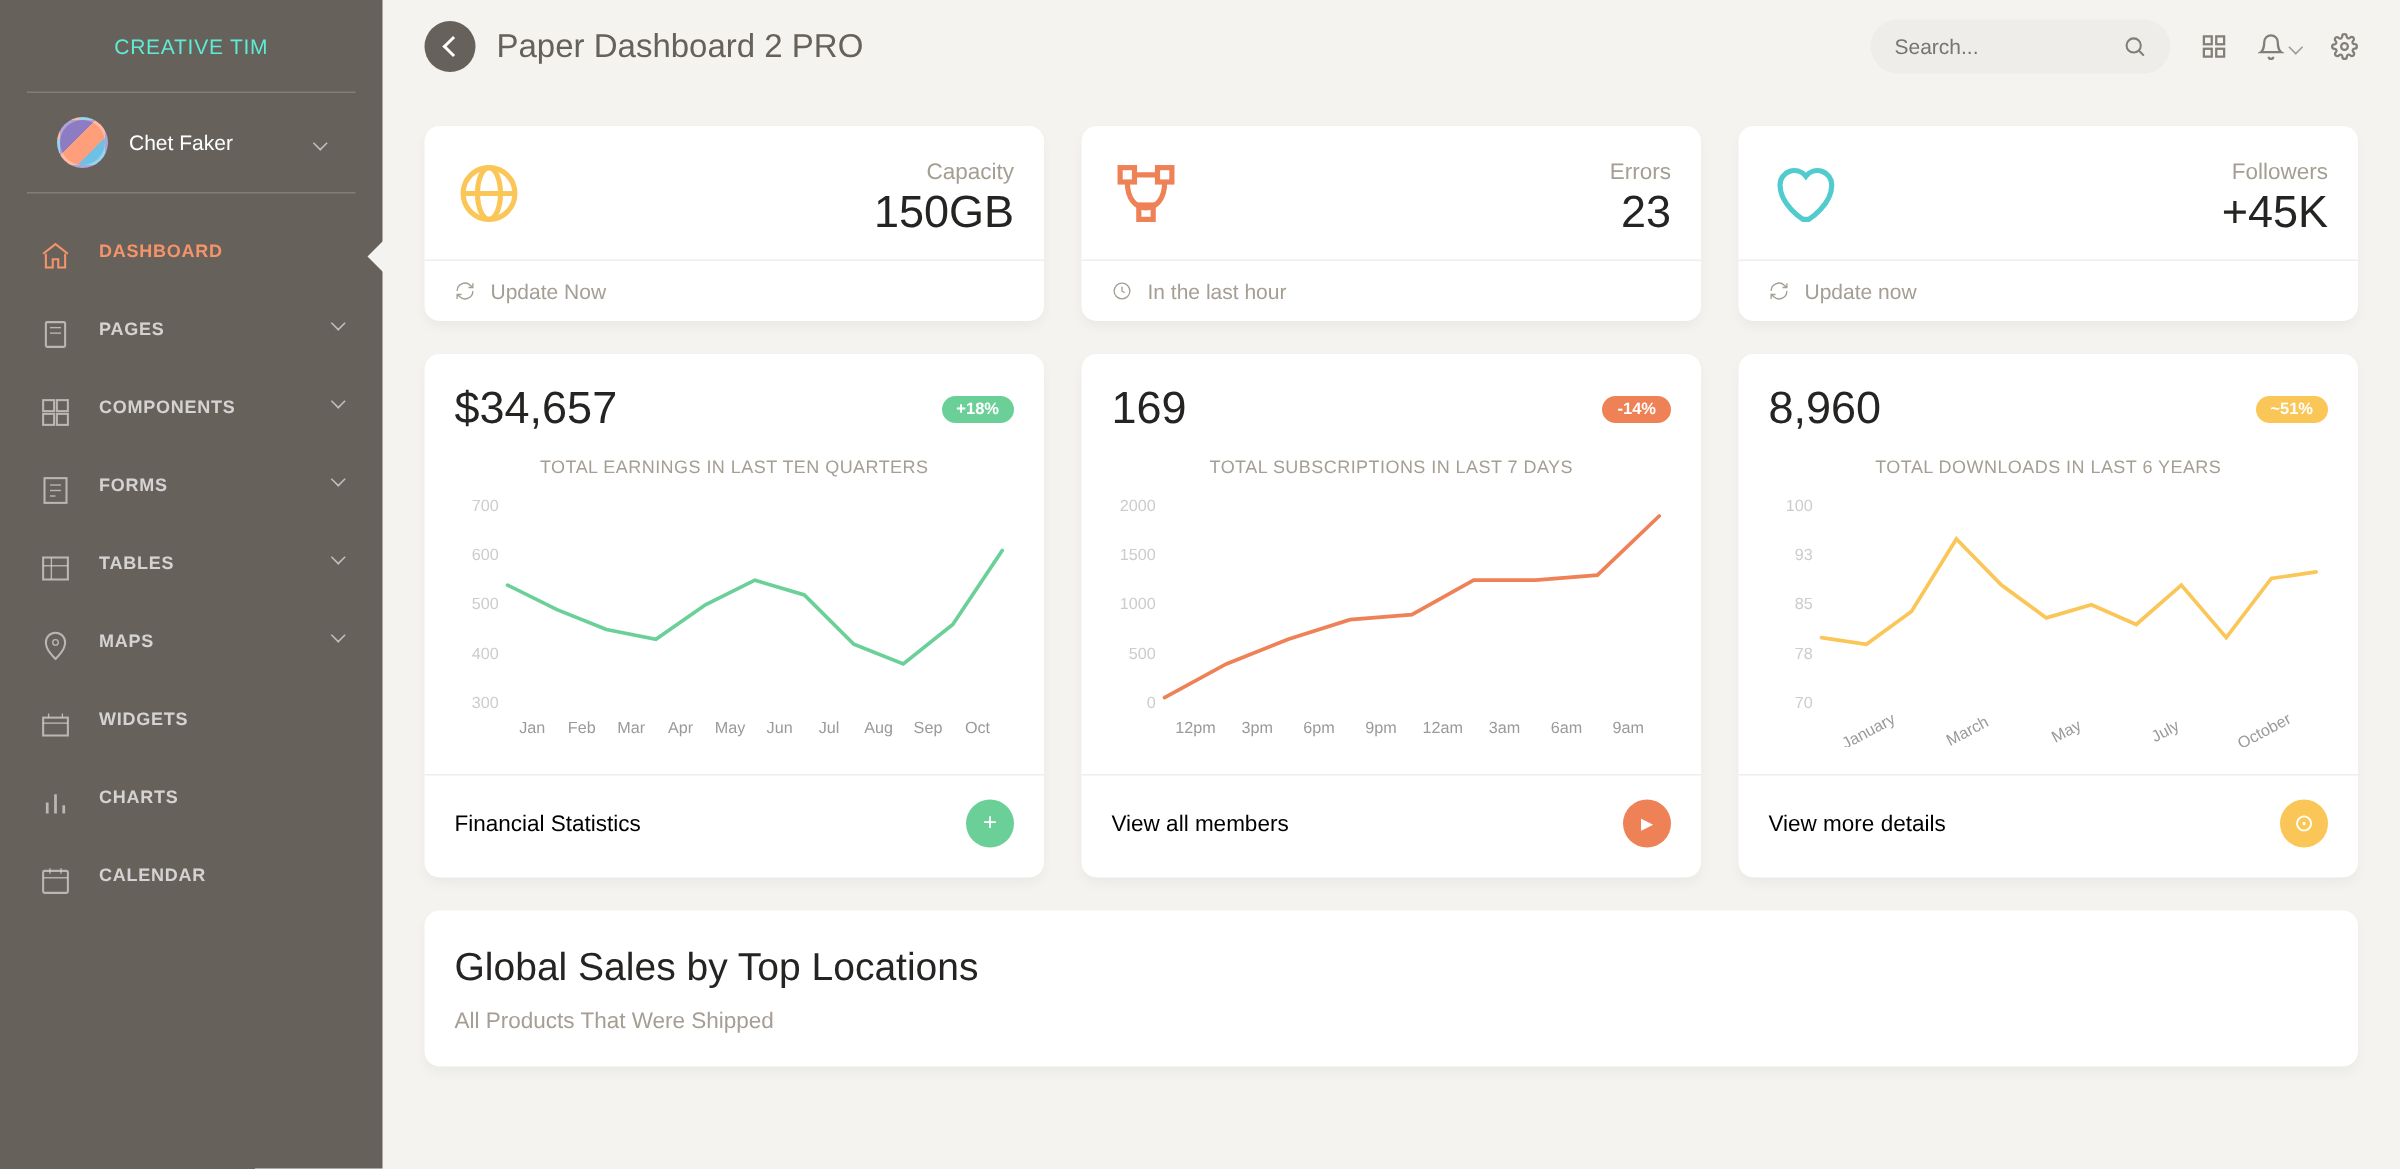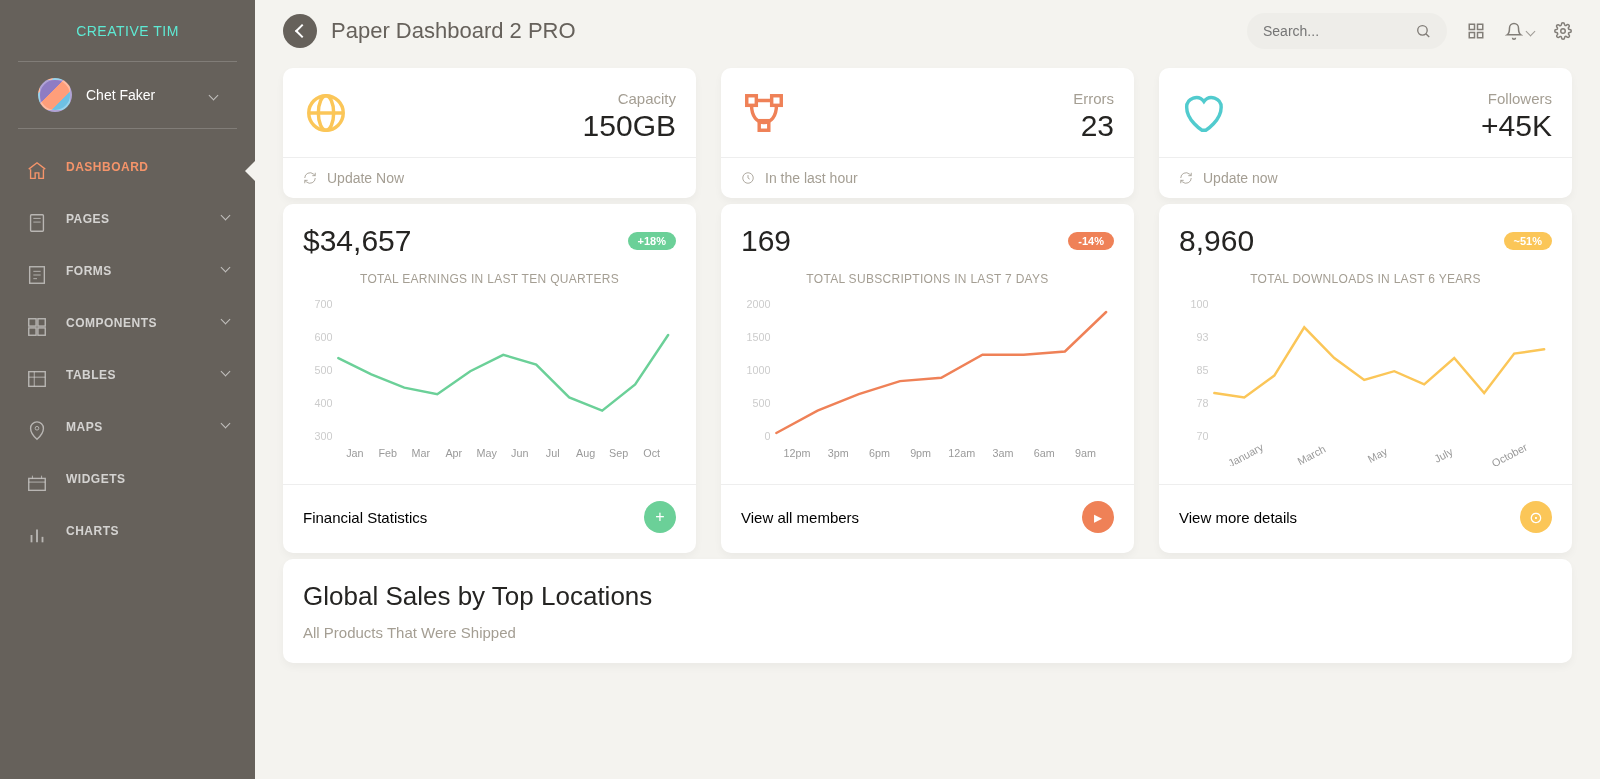--- a/index.html
+++ b/index.html
@@ -19,21 +19,21 @@
 .sb-item.active::after{content:'';position:absolute;right:-1px;top:50%;transform:translateY(-50%);border:11px solid transparent;border-right-color:#f4f3ef}
 .main{margin-left:255px;padding:0 28px}
 .topbar{display:flex;align-items:center;height:62px}
 .back-btn{width:34px;height:34px;border-radius:50%;background:#66615b;display:flex;align-items:center;justify-content:center;cursor:pointer;margin-right:14px}
 .back-arr{border:solid #fff;border-width:0 2px 2px 0;padding:4px;transform:rotate(135deg);margin-left:3px}
 .page-title{font-size:22px;font-weight:400;color:#66615b}
 .tb-actions{margin-left:auto;display:flex;align-items:center;gap:20px}
 .search{background:#eeede9;border-radius:20px;padding:9px 16px;display:flex;align-items:center;width:200px}
 .search input{border:0;background:transparent;outline:0;font-size:14px;width:100%;color:#0c4a6e}
 .ticon{width:18px;height:18px;color:#66615b;opacity:.8;cursor:pointer}
-.row{display:flex;gap:25px;margin-top:6px}
+.row{display:flex;gap:25px;margin-top:22px}
 .card{background:#fff;border-radius:10px;box-shadow:0 4px 8px rgba(0,0,0,.04);flex:1;min-width:0}
 .stat-body{display:flex;padding:22px 20px 14px}
 .stat-icon{width:46px;height:46px}
 .stat-text{margin-left:auto;text-align:right}
 .stat-label{color:#a49e93;font-size:15px}
 .stat-value{font-size:30px;color:#252422;font-weight:300;margin-top:2px}
 .stat-foot{border-top:1px solid #eee;padding:12px 20px;display:flex;align-items:center;color:#a49e93;font-size:14px;gap:10px}
 .chart-card{padding:20px}
 .chart-head{display:flex;align-items:center;margin-bottom:14px}
 .chart-num{font-size:30px;font-weight:400;color:#252422}
@@ -75,40 +75,40 @@
         <svg class="ic" viewBox="0 0 24 24">
           <rect x="5" y="3" width="14" height="18" rx="1" fill="none" stroke="currentColor" stroke-width="1.5"></rect>
           <line x1="8" y1="7" x2="16" y2="7" stroke="currentColor"></line>
           <line x1="8" y1="11" x2="16" y2="11" stroke="currentColor"></line>
         </svg>
         <span>PAGES</span>
         <span class="chev exp"></span>
       </div>
       <div class="sb-item">
         <svg class="ic" viewBox="0 0 24 24">
+          <rect x="3" y="3" width="8" height="8" fill="none" stroke="currentColor" stroke-width="1.5"></rect>
+          <rect x="13" y="3" width="8" height="8" fill="none" stroke="currentColor" stroke-width="1.5"></rect>
+          <rect x="3" y="13" width="8" height="8" fill="none" stroke="currentColor" stroke-width="1.5"></rect>
+          <rect x="13" y="13" width="8" height="8" fill="none" stroke="currentColor" stroke-width="1.5"></rect>
+        </svg>
+        <span>COMPONENTS</span>
+        <span class="chev exp"></span>
+      </div>
+      <div class="sb-item">
+        <svg class="ic" viewBox="0 0 24 24">
           <rect x="4" y="3" width="16" height="18" fill="none" stroke="currentColor" stroke-width="1.5"></rect>
           <line x1="8" y1="8" x2="16" y2="8" stroke="currentColor"></line>
           <line x1="8" y1="12" x2="16" y2="12" stroke="currentColor"></line>
           <line x1="8" y1="16" x2="12" y2="16" stroke="currentColor"></line>
         </svg>
         <span>FORMS</span>
         <span class="chev exp"></span>
       </div>
       <div class="sb-item">
         <svg class="ic" viewBox="0 0 24 24">
-          <rect x="3" y="3" width="8" height="8" fill="none" stroke="currentColor" stroke-width="1.5"></rect>
-          <rect x="13" y="3" width="8" height="8" fill="none" stroke="currentColor" stroke-width="1.5"></rect>
-          <rect x="3" y="13" width="8" height="8" fill="none" stroke="currentColor" stroke-width="1.5"></rect>
-          <rect x="13" y="13" width="8" height="8" fill="none" stroke="currentColor" stroke-width="1.5"></rect>
-        </svg>
-        <span>COMPONENTS</span>
-        <span class="chev exp"></span>
-      </div>
-      <div class="sb-item">
-        <svg class="ic" viewBox="0 0 24 24">
           <rect x="3" y="4" width="18" height="16" fill="none" stroke="currentColor" stroke-width="1.5"></rect>
           <line x1="3" y1="10" x2="21" y2="10" stroke="currentColor"></line>
           <line x1="9" y1="4" x2="9" y2="20" stroke="currentColor"></line>
         </svg>
         <span>TABLES</span>
         <span class="chev exp"></span>
       </div>
       <div class="sb-item">
         <svg class="ic" viewBox="0 0 24 24">
           <path d="M12 21s7-6 7-12a7 7 0 10-14 0c0 6 7 12 7 12z" fill="none" stroke="currentColor" stroke-width="1.5"></path>
@@ -126,20 +126,29 @@
         </svg>
         <span>WIDGETS</span>
       </div>
       <div class="sb-item">
         <svg class="ic" viewBox="0 0 24 24">
           <line x1="6" y1="20" x2="6" y2="12" stroke="currentColor" stroke-width="2"></line>
           <line x1="12" y1="20" x2="12" y2="6" stroke="currentColor" stroke-width="2"></line>
           <line x1="18" y1="20" x2="18" y2="14" stroke="currentColor" stroke-width="2"></line>
         </svg>
         <span>CHARTS</span>
+      </div>
+      <div class="sb-item">
+        <svg class="ic" viewBox="0 0 24 24">
+          <rect x="3" y="5" width="18" height="16" rx="1" fill="none" stroke="currentColor" stroke-width="1.5"></rect>
+          <line x1="3" y1="10" x2="21" y2="10" stroke="currentColor"></line>
+          <line x1="8" y1="3" x2="8" y2="7" stroke="currentColor"></line>
+          <line x1="16" y1="3" x2="16" y2="7" stroke="currentColor"></line>
+        </svg>
+        <span>CALENDAR</span>
       </div>
     </nav>
 </aside>
 
 <div class="main">
   <div class="topbar">
     <div class="back-btn">
         <span class="back-arr"></span>
       </div>
     <div class="page-title">Paper Dashboard 2 PRO</div>

